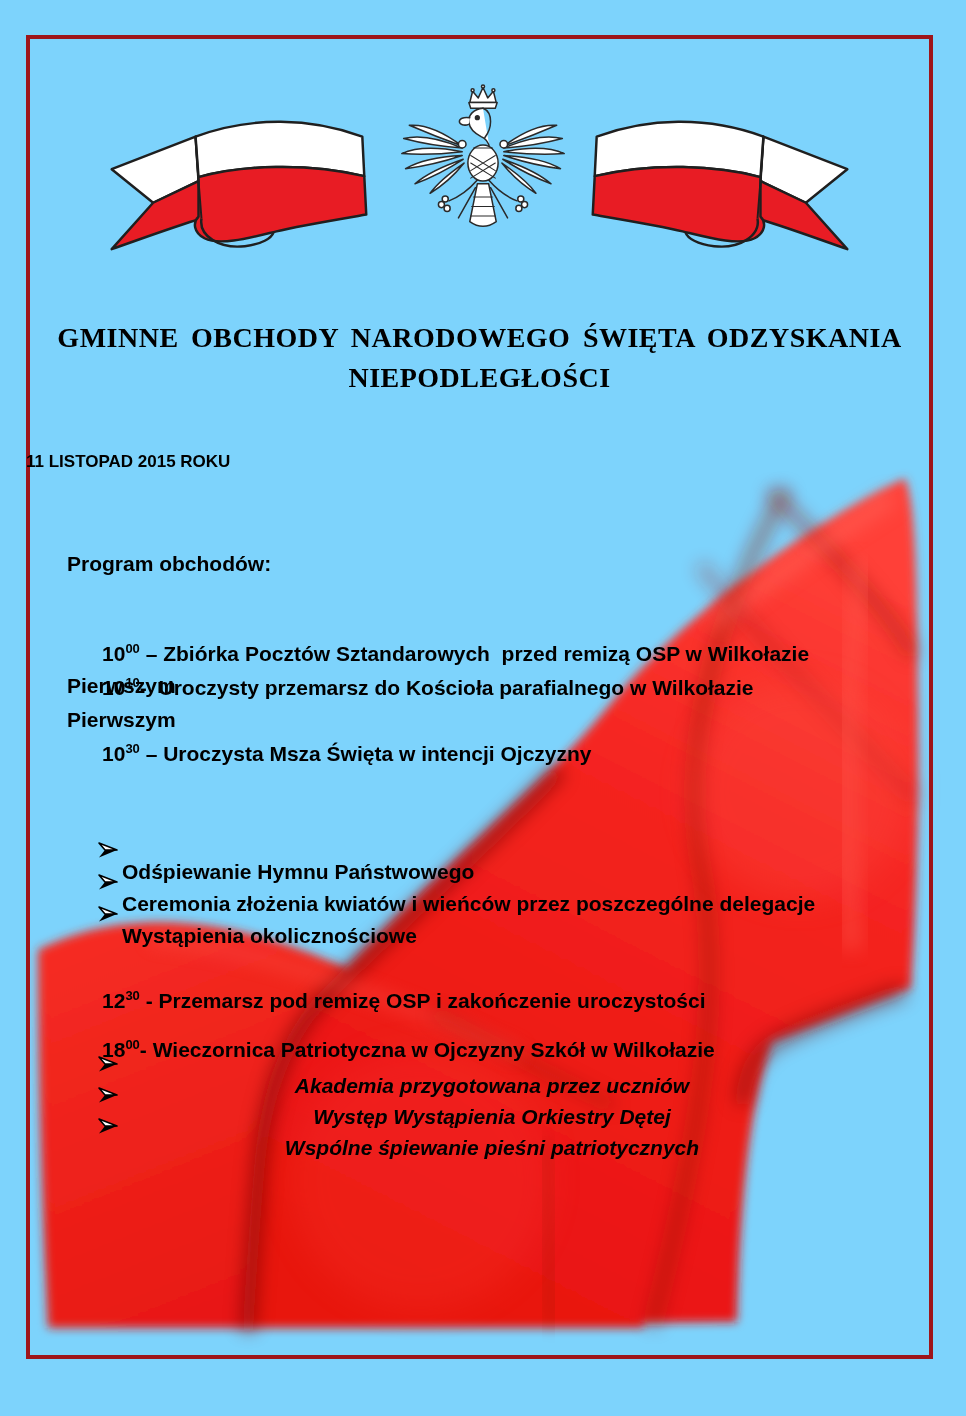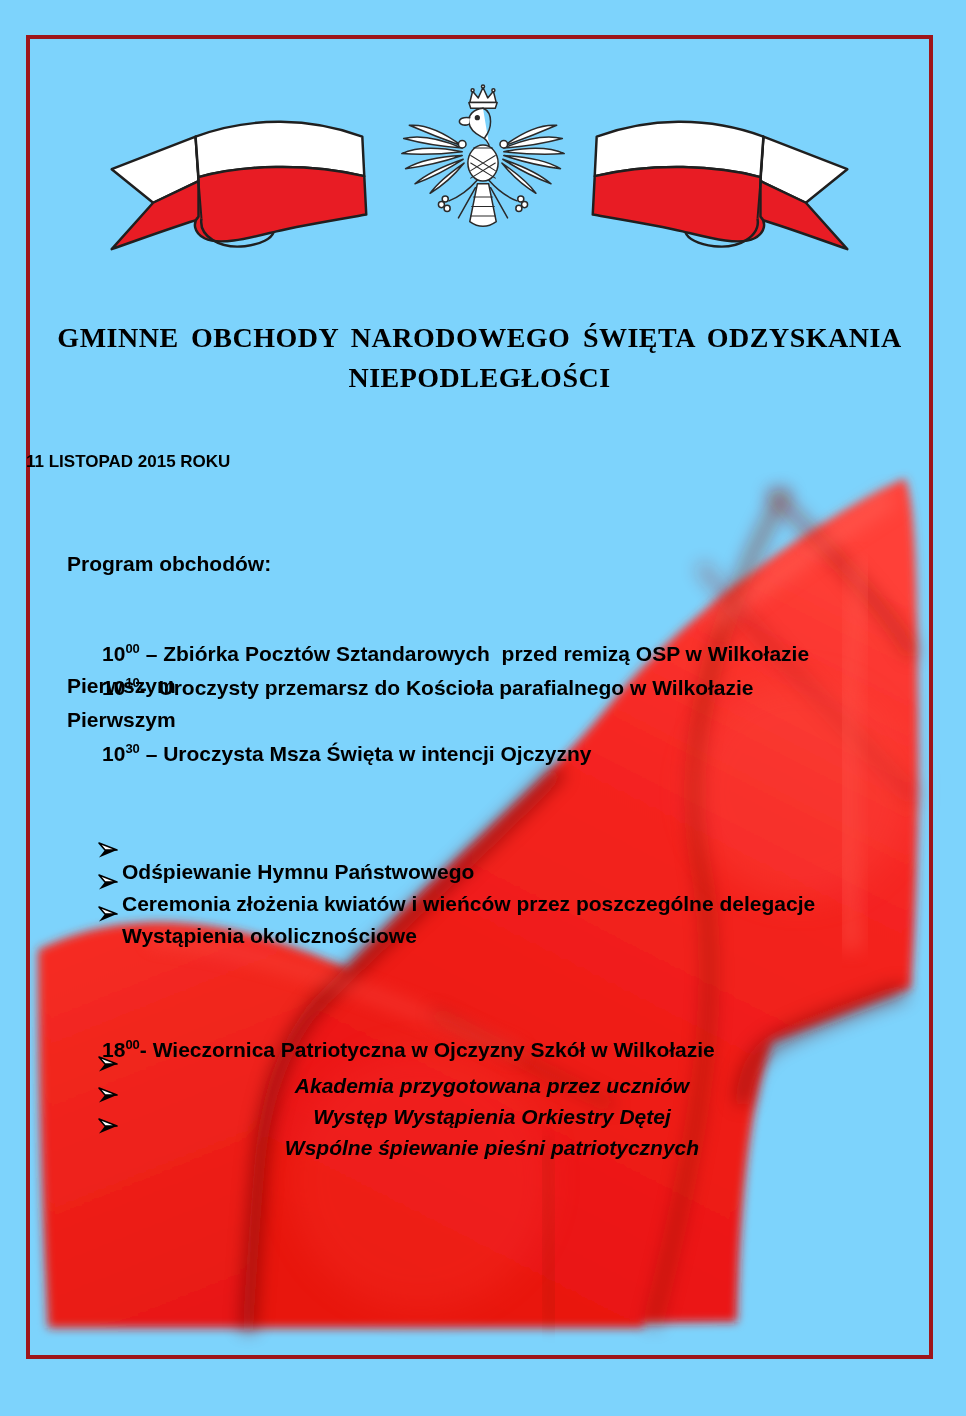--- a/index.html
+++ b/index.html
@@ -189,20 +189,23 @@
       <span class="btxt">Ceremonia złożenia kwiatów i wieńców przez poszczególne delegacje</span>
     </div>
     <div class="bullet-row" style="top:900px">
       <svg class="arrow" width="22" height="20" viewBox="0 0 22 20">
           <path d="M2,3 L20,10 L8,10 Z" fill="#ffffff" stroke="#000" stroke-width="1.6" stroke-linejoin="round"></path>
           <path d="M8,10 L20,10 L2,17.5 Z" fill="#000"></path>
         </svg>
       <span class="btxt">Wystąpienia okolicznościowe</span>
     </div>
 
+    <div class="row" style="top:948px">
+      <span>12</span><span class="sup">30</span><span> - </span><span>Przemarsz pod remizę OSP i zakończenie uroczystości</span>
+    </div>
     <div class="row" style="top:997px">
       <span>18</span><span class="sup">00</span><span>- </span><span>Wieczornica Patriotyczna w Ojczyzny Szkół w Wilkołazie</span>
     </div>
 
     <div class="bullet-row italic" style="top:1050px">
       <svg class="arrow" width="22" height="20" viewBox="0 0 22 20">
           <path d="M2,3 L20,10 L8,10 Z" fill="#ffffff" stroke="#000" stroke-width="1.6" stroke-linejoin="round"></path>
           <path d="M8,10 L20,10 L2,17.5 Z" fill="#000"></path>
         </svg>
       <span class="btxt">Akademia przygotowana przez uczniów</span>

